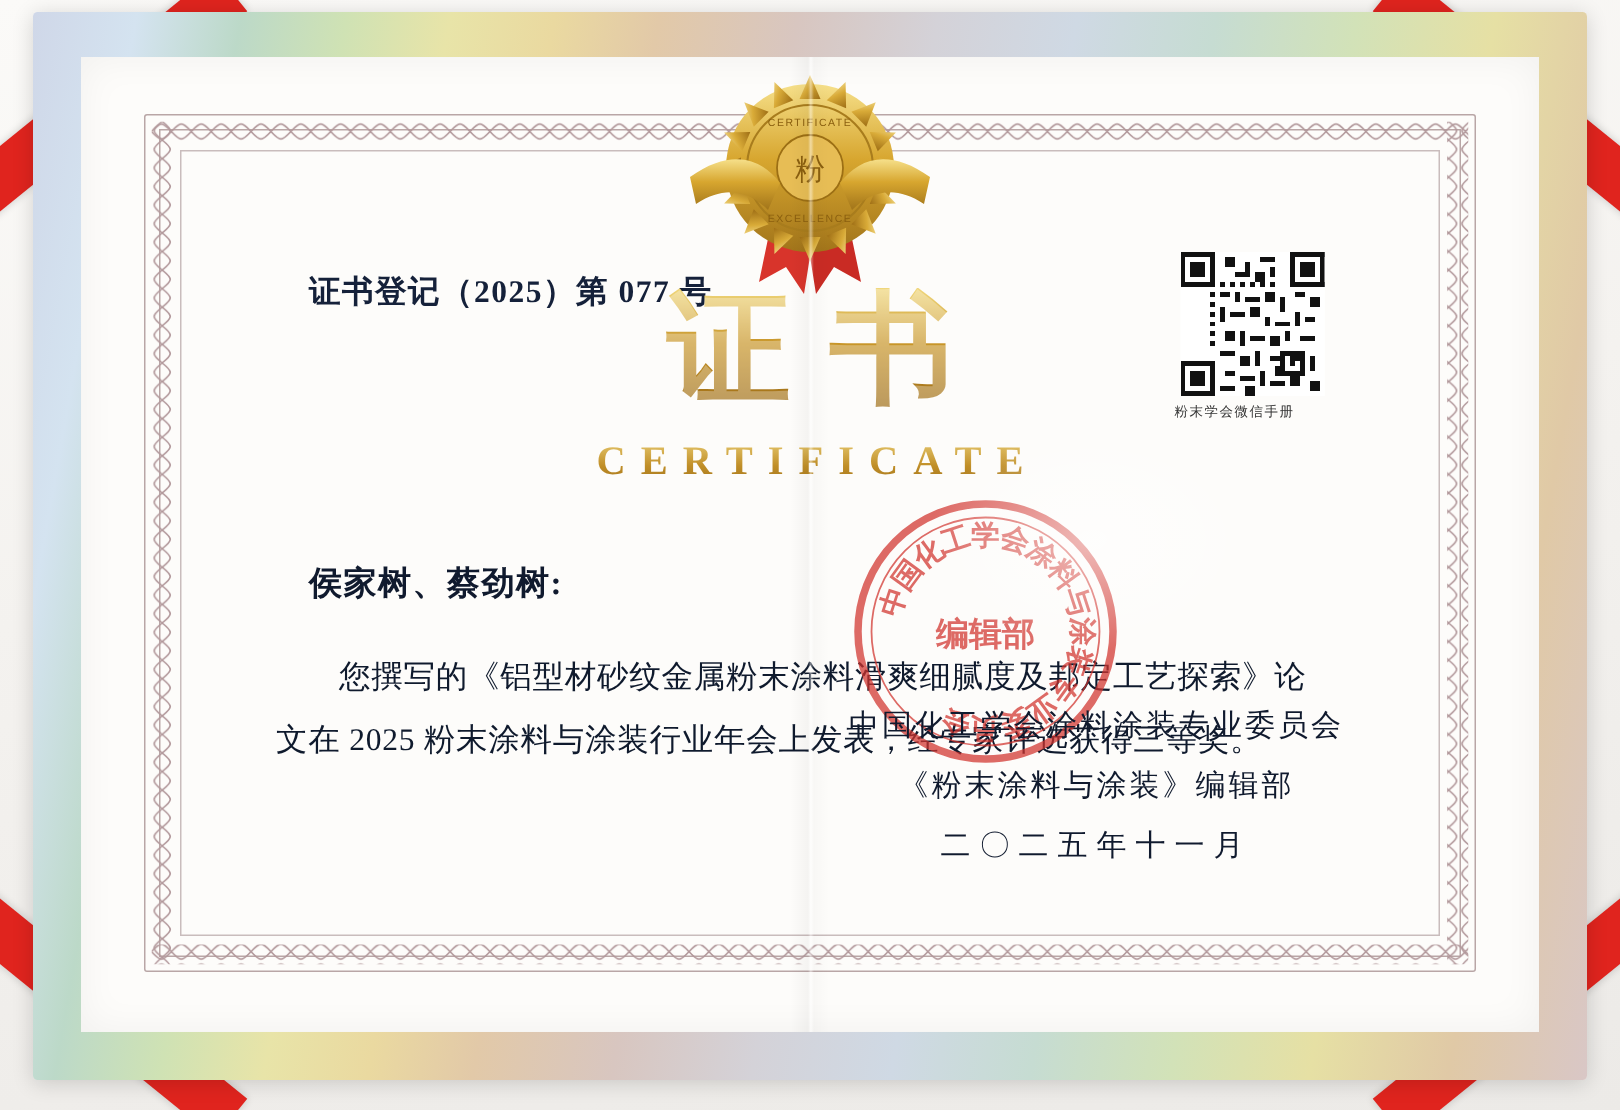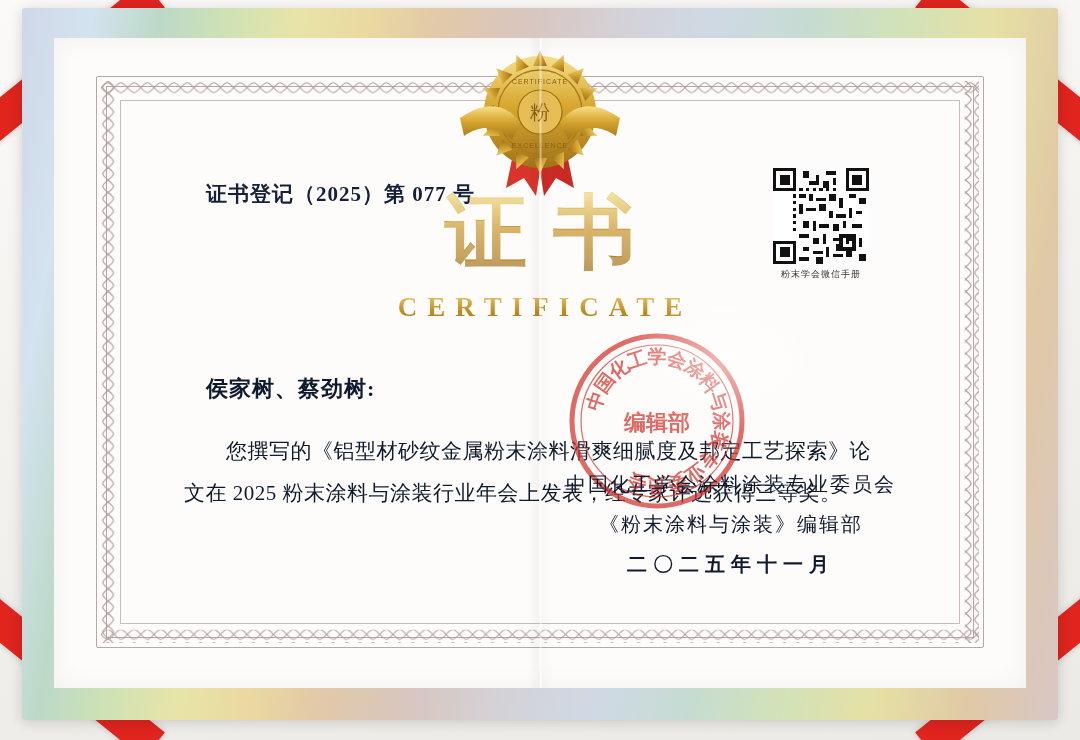--- a/index.html
+++ b/index.html
@@ -192,24 +192,23 @@
     background: linear-gradient(180deg, #eacf77 0%, #c08e27 60%, #a3741c 100%);
     -webkit-background-clip: text;
     background-clip: text;
     -webkit-text-fill-color: transparent;
     font-family: "Liberation Serif", "DejaVu Serif", serif;
   }
 
   
   .qr-wrap {
     position: absolute;
-    right: 63px;
+    right: 49px;
     top: 44px;
     width: 104px;
-    text-align: center;
   }
   .qr {
     width: 96px; height: 96px;
     margin: 0 auto;
     background: #fff;
   }
   .qr svg { display:block; }
   .qr-caption {
     margin-top: 4px;
     font-size: 9px;
@@ -254,21 +253,20 @@
     color: #101a2e;
   }
   .sig-line {
     font-size: 20px;
     line-height: 2.0;
     letter-spacing: 2px;
     white-space: nowrap;
   }
   .sig-line.date {
     letter-spacing: 6px;
-    font-weight: bold;
   }
 
   
   .stamp {
     position: absolute;
     right: 188px;
     bottom: 86px;
     width: 182px;
     height: 182px;
     opacity: 0.72;

